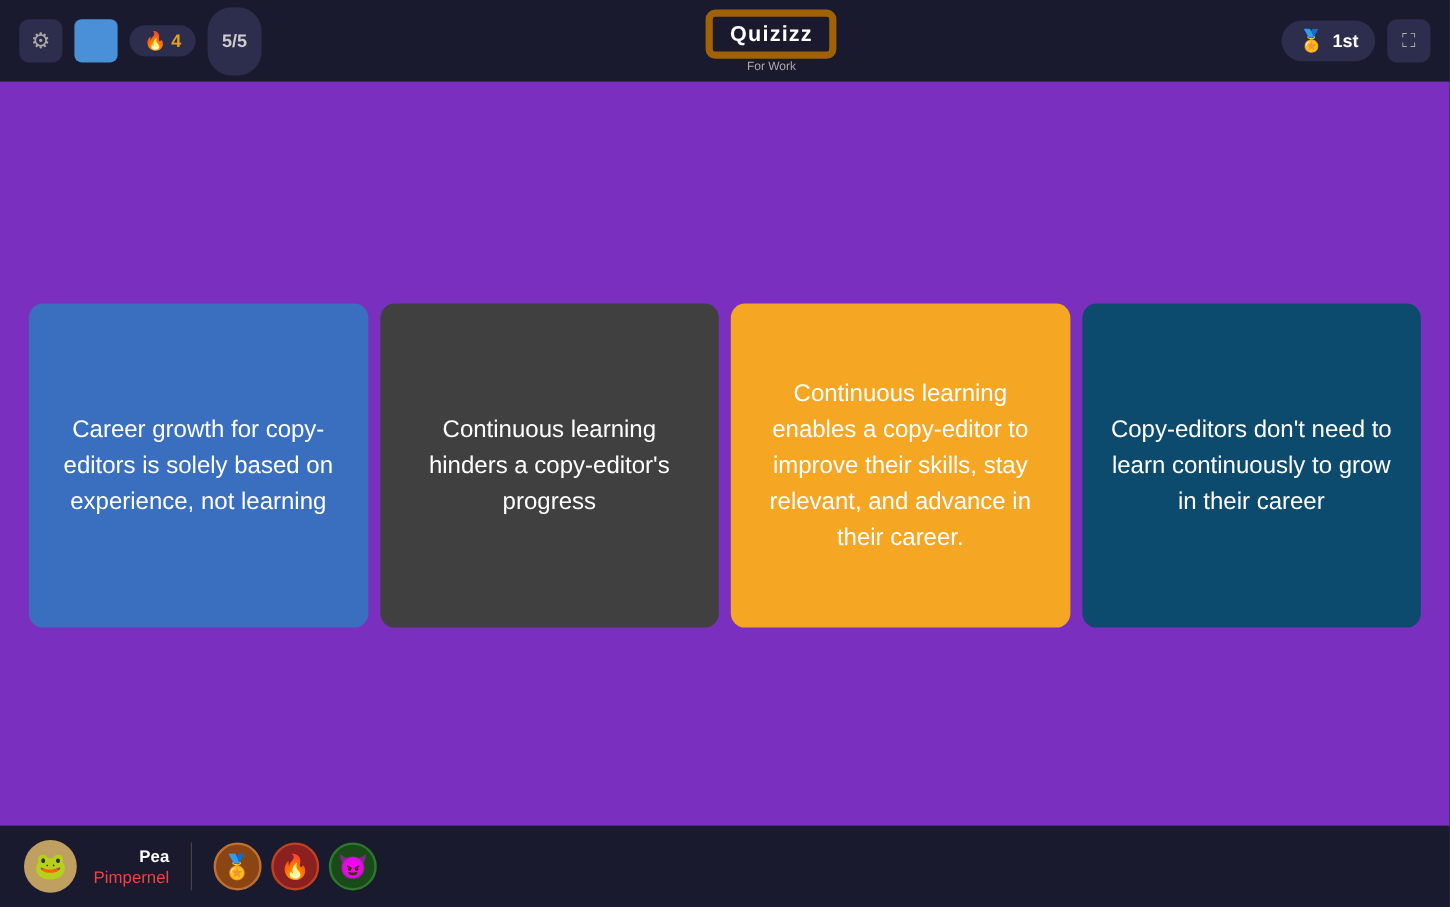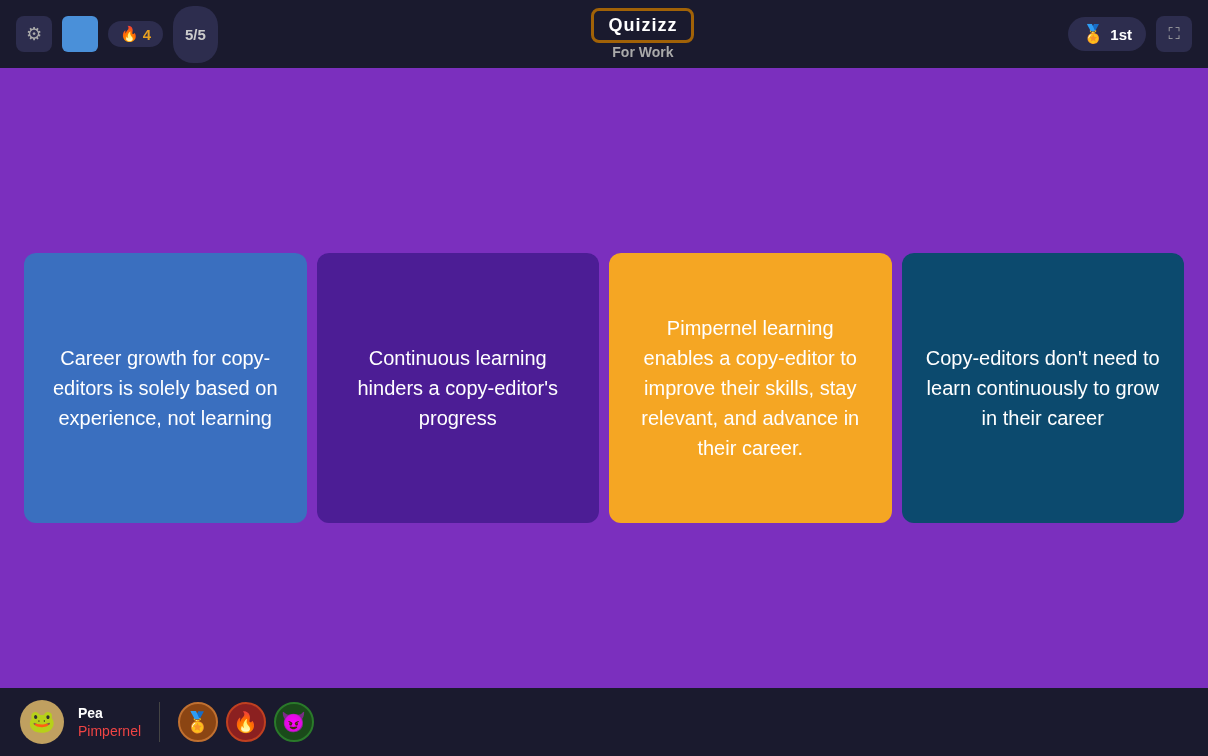--- a/index.html
+++ b/index.html
@@ -65,33 +65,32 @@
       color: #ccc;
       font-size: 15px;
       font-weight: bold;
     }
     .quizizz-logo {
       display: flex;
       flex-direction: column;
       align-items: center;
     }
     .quizizz-logo .logo-box {
-      border: 3px solid #a16207;
+      border: 6px solid #a16207;
       border-radius: 8px;
       padding: 4px 14px;
       color: white;
       font-size: 18px;
       font-weight: bold;
       letter-spacing: 1px;
     }
     .quizizz-logo .logo-sub {
-      font-size: 14px;
+      font-size: 10px;
       color: #aaa;
       margin-top: 1px;
-      font-weight: bold;
     }
     .top-bar-right {
       display: flex;
       align-items: center;
       gap: 10px;
     }
     .rank-badge {
       display: flex;
       align-items: center;
       gap: 6px;
@@ -161,21 +160,21 @@
 
     .answer-card .answer-text {
       color: white;
       font-size: 20px;
       font-weight: 500;
       text-align: center;
       line-height: 1.5;
     }
 
     .answer-blue { background: #3a6fbf; }
-    .answer-teal { background: #4c1d95; }
+    .answer-teal { background: #404040; }
     .answer-yellow { background: #f5a623; }
     .answer-red { background: #0c4a6e; }
 
     
     .bottom-bar {
       height: 68px;
       background: #1a1a2e;
       display: flex;
       align-items: center;
       padding: 0 20px;
@@ -194,21 +193,21 @@
       font-size: 22px;
       overflow: hidden;
     }
 
     .player-name {
       color: white;
       font-size: 14px;
       font-weight: 500;
       line-height: 1.3;
     }
-    .player-name .first { font-weight: 600; }
+    .player-name .first { font-weight: 600; text-align: right; }
     .player-name .last { color: #ef4444; }
 
     .divider {
       width: 1px;
       height: 40px;
       background: #444;
       margin: 0 4px;
     }
 
     .player-badges {
@@ -273,21 +272,21 @@
 
     <div class="answer-card answer-blue">
       <span class="answer-text">Career growth for copy-editors is solely based on experience, not learning</span>
     </div>
 
     <div class="answer-card answer-teal">
       <span class="answer-text">Continuous learning hinders a copy-editor's progress</span>
     </div>
 
     <div class="answer-card answer-yellow">
-      <span class="answer-text">Pimpernel learning enables a copy-editor to improve their skills, stay relevant, and advance in their career.</span>
+      <span class="answer-text">Continuous learning enables a copy-editor to improve their skills, stay relevant, and advance in their career.</span>
     </div>
 
     <div class="answer-card answer-red">
       <span class="answer-text">Copy-editors don't need to learn continuously to grow in their career</span>
     </div>
   </div>
 </div>
 
 <div class="bottom-bar">
   <div class="avatar">

